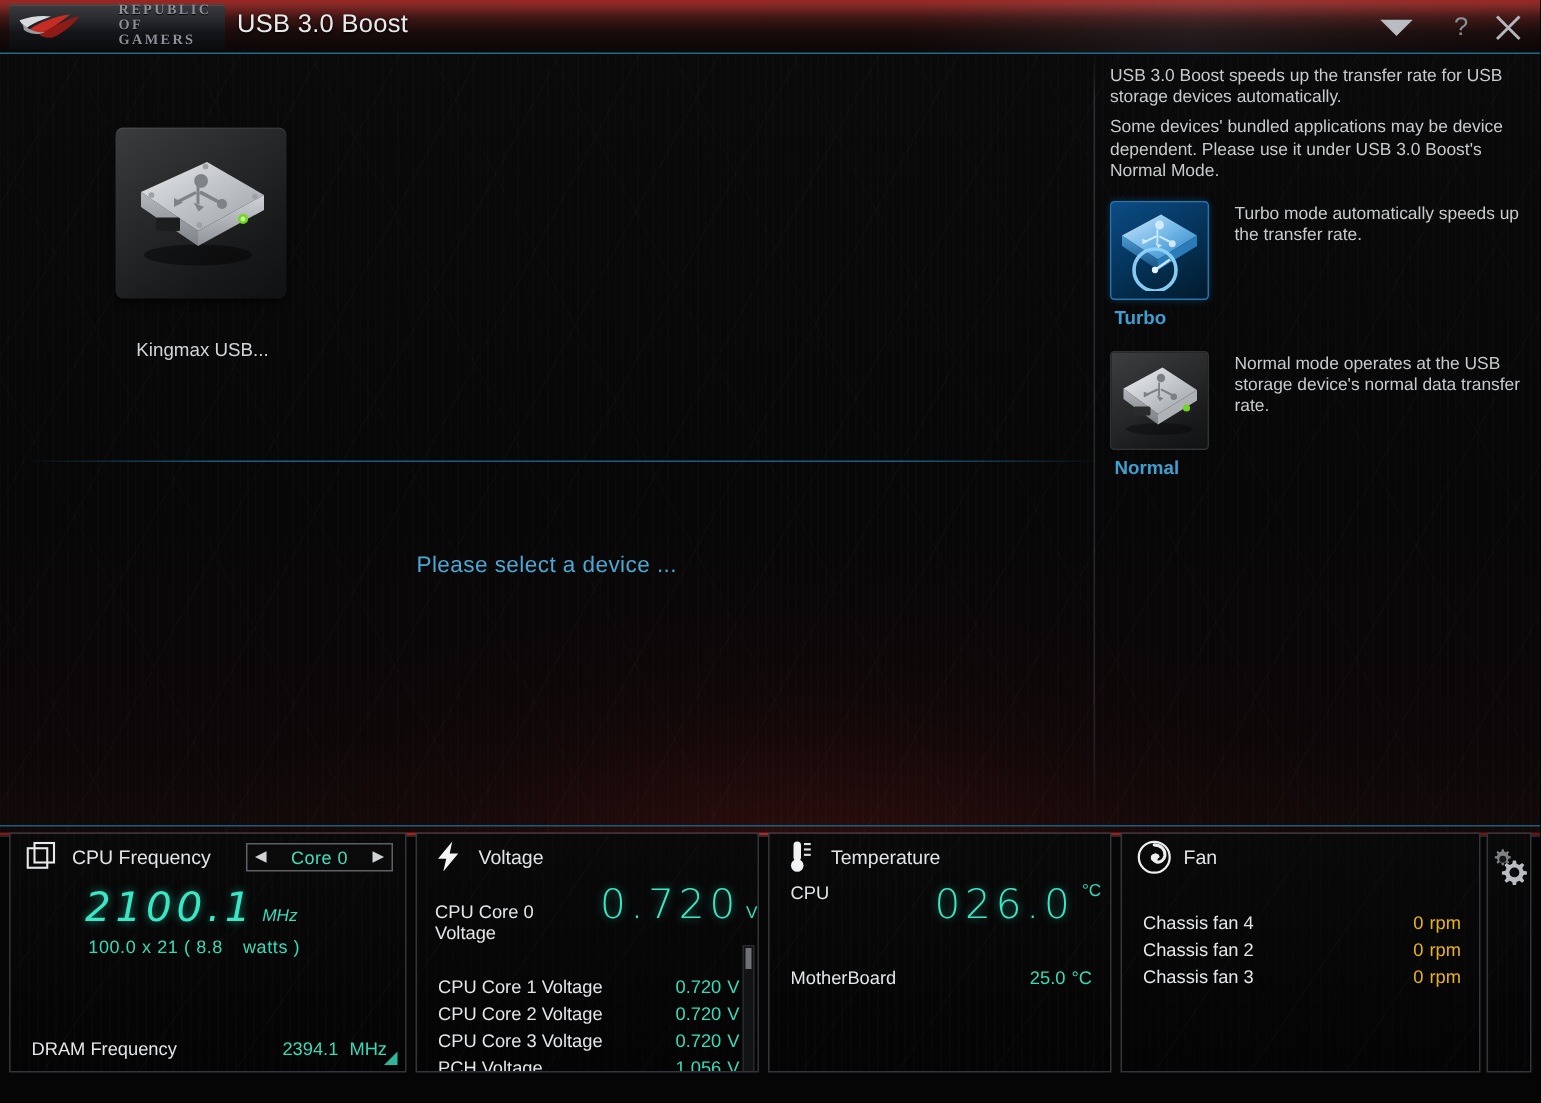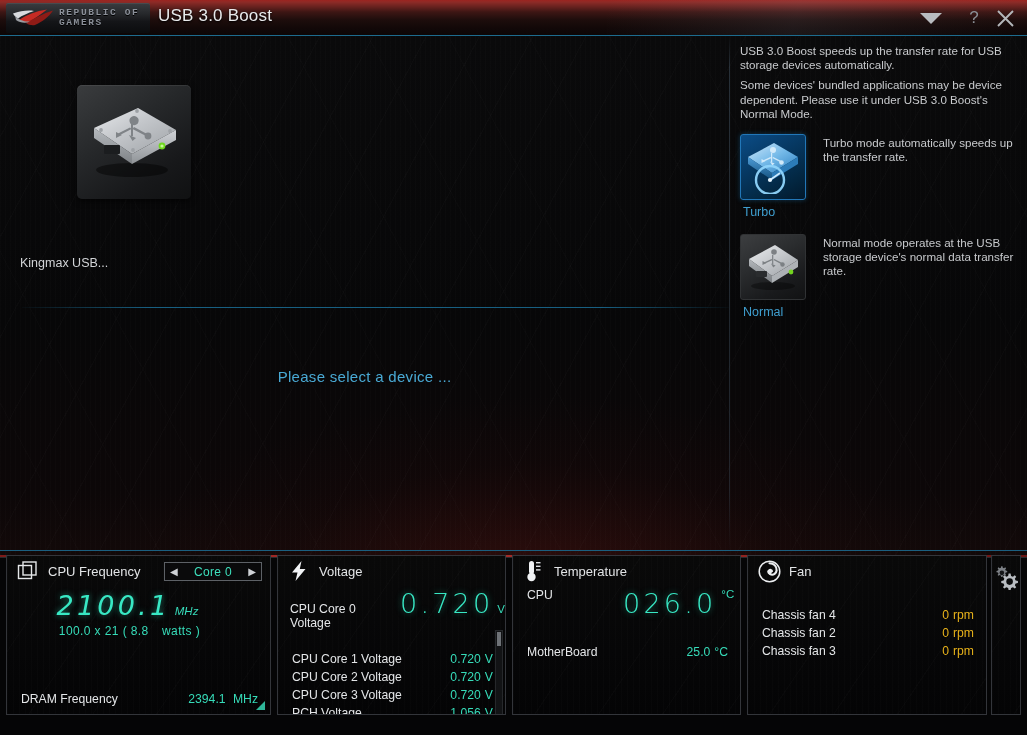--- a/index.html
+++ b/index.html
@@ -60,26 +60,27 @@
   }
   .rog-eye { width: 44px; height: 24px; flex: 0 0 44px; }
   .rog-words {
     margin-left: 4px;
     display: flex;
     flex-direction: column;
     justify-content: center;
     line-height: 1.02;
   }
   .rog-words span {
-    font-family: Liberation Mono, monospace;
+    font-family: Liberation Serif, serif;
     font-size: 9.5px;
     font-weight: bold;
     letter-spacing: 1.6px;
     color: #8b9099;
     text-shadow: 0 1px 0 #000;
+    margin-left: 20px;
   }
 
   .app-title {
     position: absolute;
     left: 158px; top: 6px;
     font-size: 17px;
     color: #e9eaec;
     letter-spacing: 0.2px;
     text-shadow: 0 1px 2px #000;
   }
@@ -137,23 +138,23 @@
     border-radius: 5px;
     background: linear-gradient(145deg, #3a3c3e 0%, #26282a 40%, #17181a 75%, #101112 100%);
     box-shadow: inset 0 1px 0 rgba(255,255,255,0.07), 0 2px 6px rgba(0,0,0,0.65);
     cursor: pointer;
     display: flex; align-items: center; justify-content: center;
   }
   .device-label {
     position: absolute;
     left: 20px; top: 190px;
     width: 230px;
+    text-align: center;
     font-size: 12.5px;
     color: #d2d4d7;
-    margin-top: 30px;
   }
 
   .select-msg {
     position: absolute;
     left: 0; top: 332px;
     width: 729px;
     text-align: center;
     font-size: 15px;
     color: #49a9d4;
     letter-spacing: 0.3px;
@@ -169,21 +170,21 @@
     font-size: 11.6px;
     line-height: 14.2px;
     color: #c8cacd;
   }
   .info-para.p2 { margin-top: 6px; }
 
   .mode-row {
     display: flex;
     margin-top: 13px;
   }
-  .mode-block { width: 72px; flex: 0 0 72px; }
+  .mode-block { width: 72px; flex: 0 0 72px; font-weight: bold; }
   .mode-icon {
     width: 66px; height: 66px;
     border-radius: 3px;
     display: flex; align-items: center; justify-content: center;
     cursor: pointer;
   }
   .mode-icon.turbo {
     background: linear-gradient(150deg, #0b4c86 0%, #063862 40%, #032742 75%, #02192c 100%);
     border: 1px solid #2277b8;
     box-shadow: 0 0 5px rgba(30,140,210,0.35);

